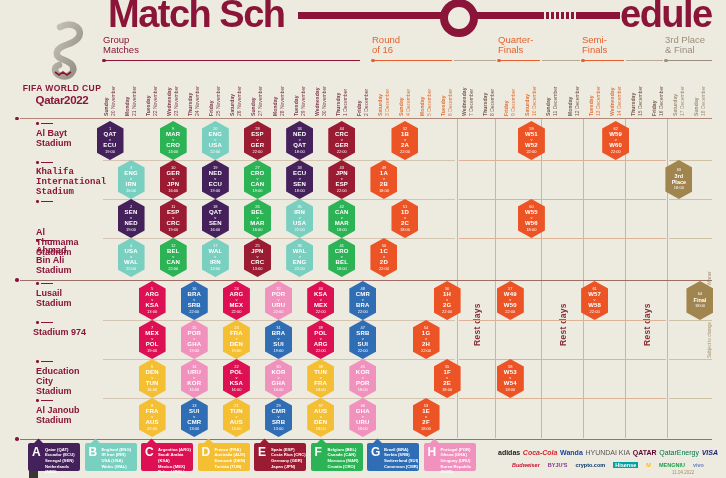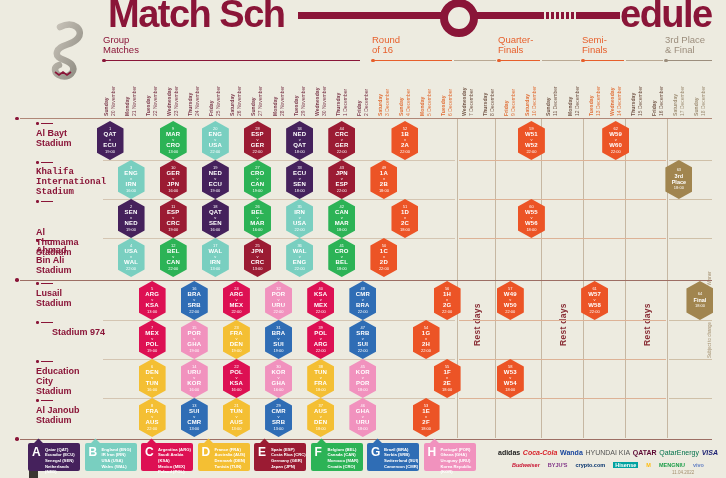--- a/index.html
+++ b/index.html
@@ -59,20 +59,24 @@
     <svg width="62" height="62" viewBox="0 0 62 62">
       <defs>
         <linearGradient id="lg1" x1="0" y1="0" x2="1" y2="1">
           <stop offset="0" stop-color="#c9c4ba"></stop>
             <stop offset="1" stop-color="#8d8a80"></stop>
         </linearGradient>
       </defs>
       <path d="M28 7 C42 0 52 10 46 18 C40 26 27 24 25 32 C23 40 36 39 40 45 C44 51 38 58 29 56 C22 54 21 47 27 45" fill="none" stroke="url(#lg1)" stroke-width="6.5" stroke-linecap="round"></path>
       <path d="M23 52 l4 3 4 -3 4 3 4 -3" fill="none" stroke="#8a1538" stroke-width="1.6"></path>
     </svg>
+  </div>
+  <div class="wordmark">
+    <div class="wm1">FIFA WORLD CUP</div>
+    <div class="wm2">Qatar2022</div>
   </div>
 
   <div class="vert-note" style="left:707px;top:250px;height:45px">W = Winner</div>
   <div class="vert-note" style="left:707px;top:303px;height:55px">Subject to change</div>
   <div class="ver" style="left:672px;top:470px">11.04.2022</div>
 
   <div class="blk"></div>
 <div class="dt" style="left: 103px; color: rgb(124, 59, 76);"><b>Sunday</b><br>20 November</div>
     <div class="dt" style="left: 124.07px; color: rgb(124, 59, 76);"><b>Monday</b><br>21 November</div>
     <div class="dt" style="left: 145.14px; color: rgb(124, 59, 76);"><b>Tuesday</b><br>22 November</div>
@@ -445,21 +449,21 @@
       <span class="nm">W57</span>
       <span class="sm">v</span>
       <span class="nm">W58</span>
       <span class="sm tm">22:00</span>
     </div>
     <div class="hex" style="left: 686.46px; top: 281px; background: rgb(161, 133, 79);">
       <span class="sm">64</span>
       <span class="lb">Final</span>
       <span class="sm tm">18:00</span>
     </div>
-    <div class="stl" style="left: 52px; top: 327px;">Stadium 974</div>
+    <div class="stl" style="left: 33px; top: 327px;">Stadium 974</div>
     <div class="abs" style="left: 36px; top: 321px; width: 2.5px; height: 2.5px; border-radius: 50%; background: rgb(138, 21, 56);"></div>
     <div class="abs" style="left: 41px; top: 322px; width: 12px; height: 1px; background: rgb(138, 21, 56);"></div>
     <div class="rbl" style="left: 103px; top: 358.5px; width: 352px; background: rgb(212, 197, 178);"></div>
     <div class="rbl" style="left: 459px; top: 358.5px; width: 207px; background: rgb(221, 178, 150);"></div>
     <div class="rbl" style="left: 669px; top: 358.5px; width: 43px; background: rgb(207, 192, 168);"></div>
     <div class="hex" style="left: 138.64px; top: 320px; background: rgb(221, 16, 83);">
       <span class="sm">7</span>
       <span class="nm">MEX</span>
       <span class="sm">v</span>
       <span class="nm">POL</span>

